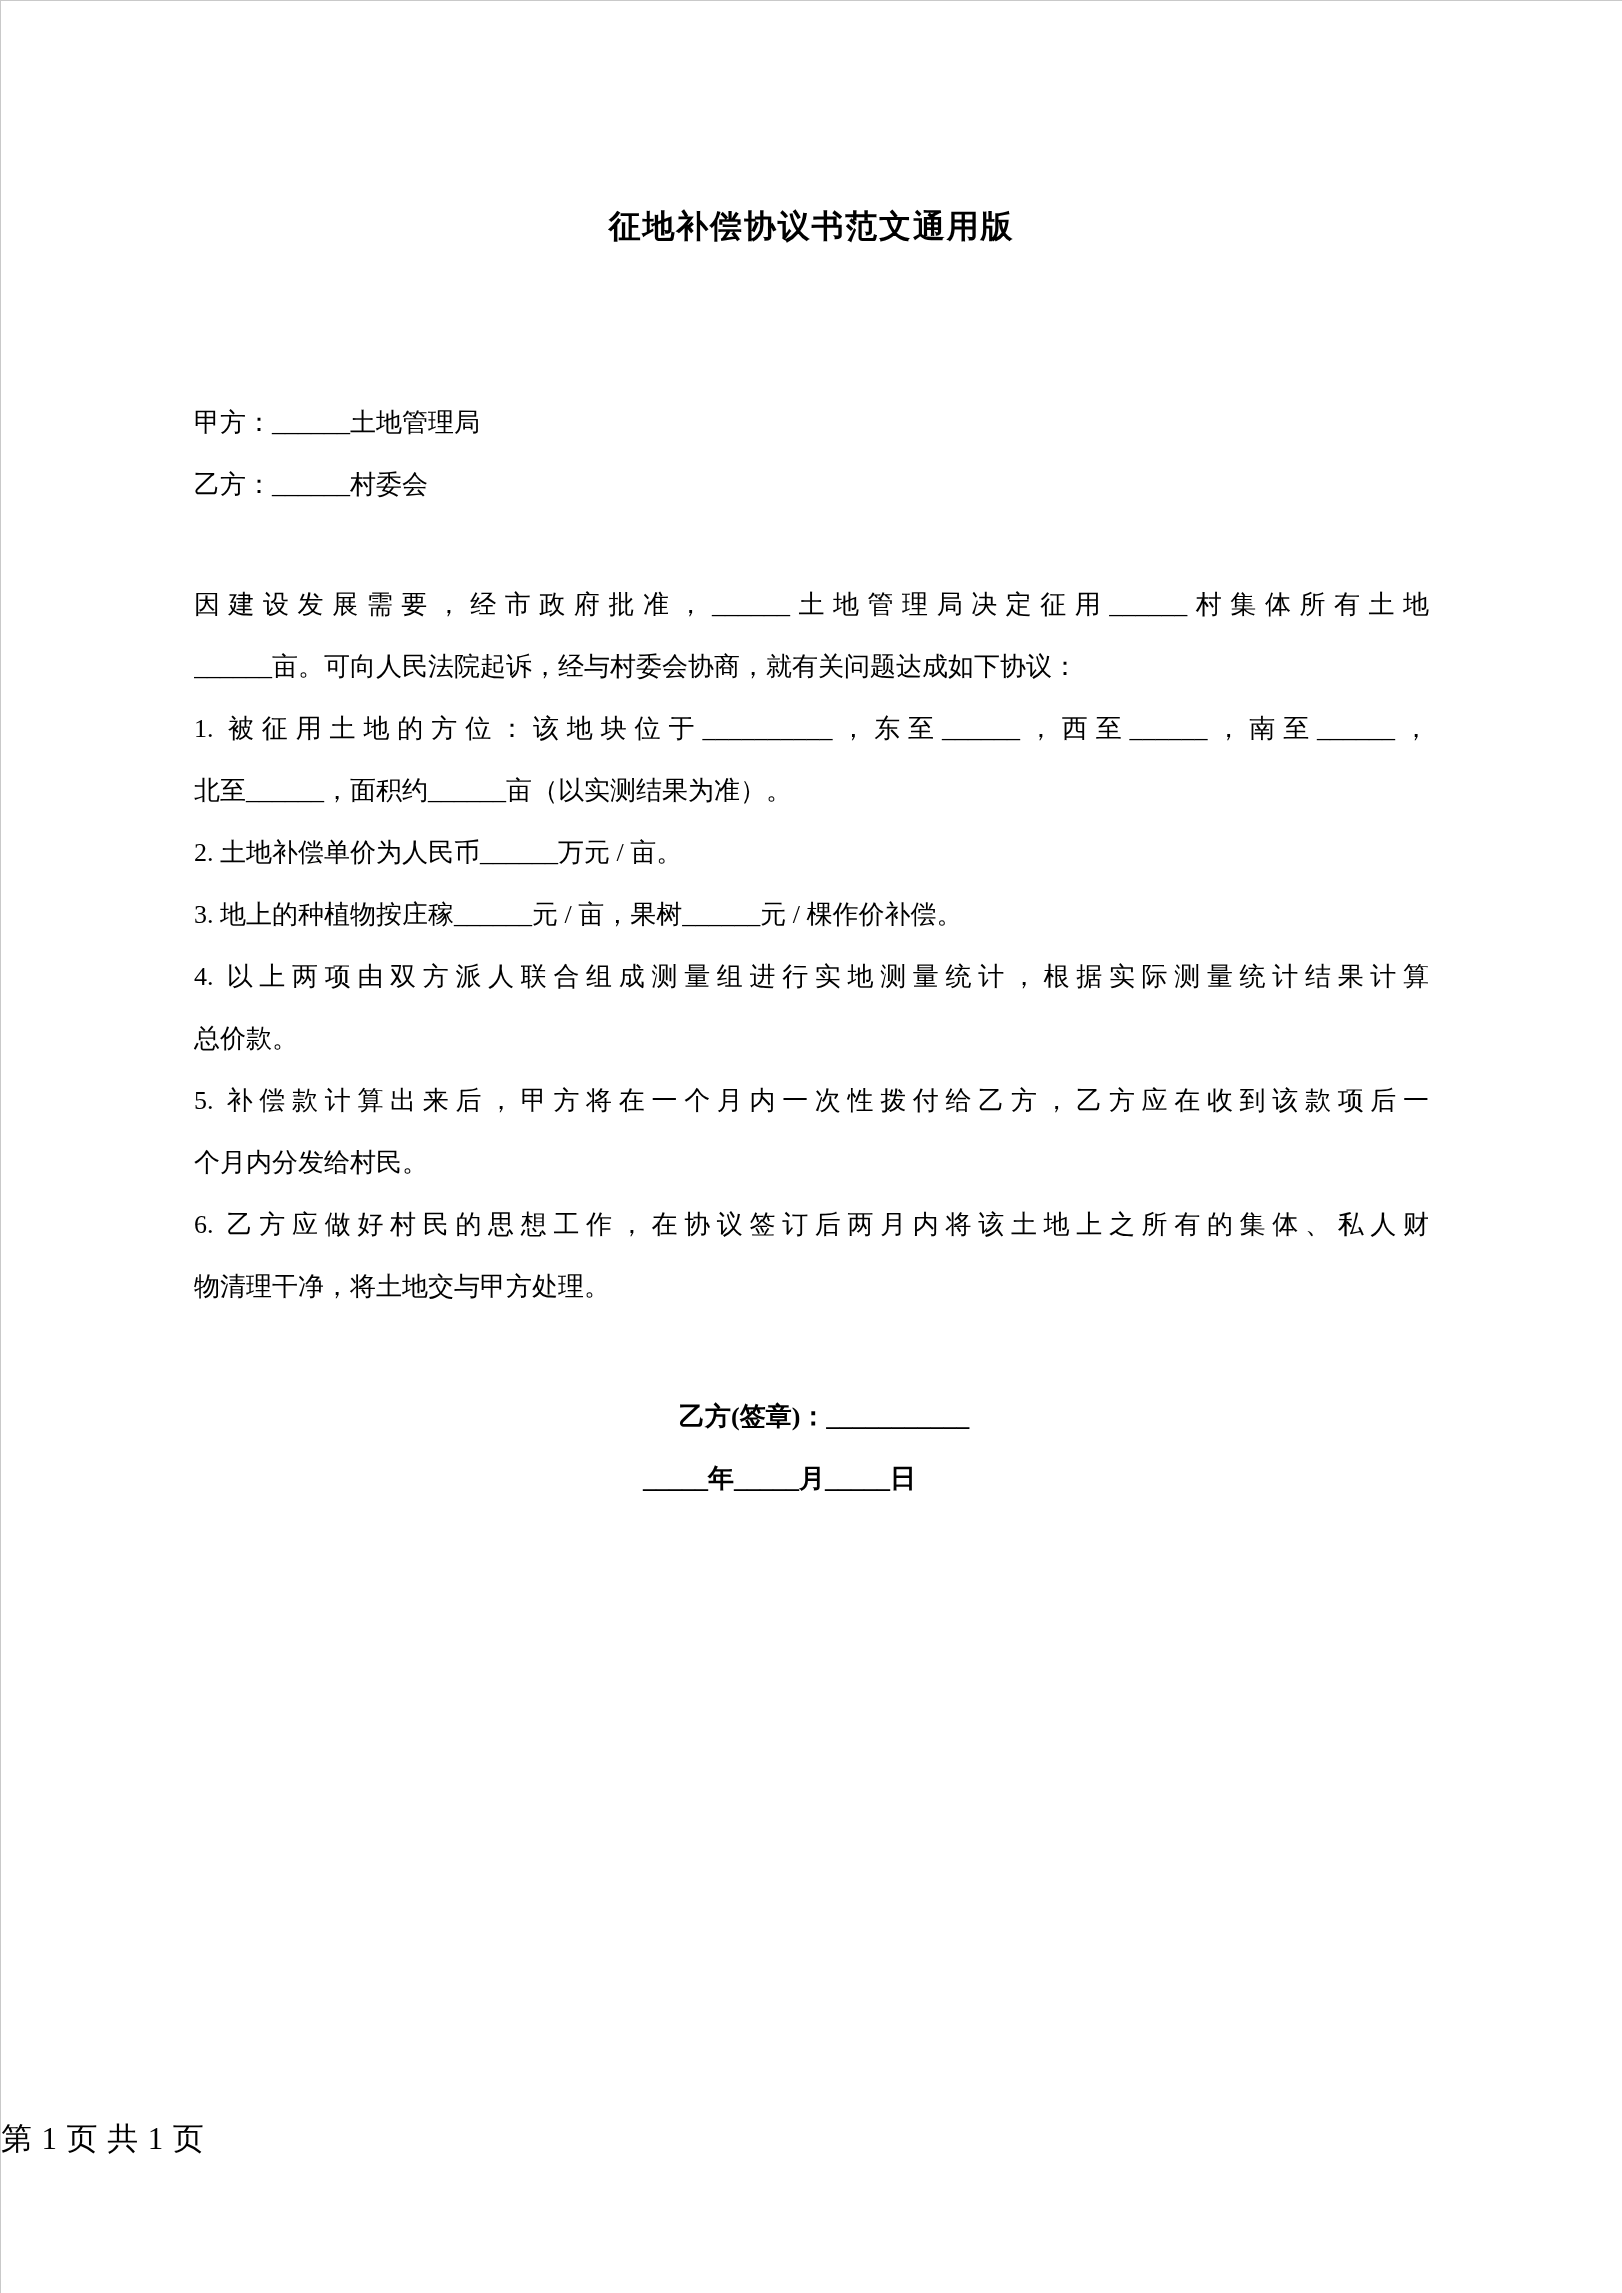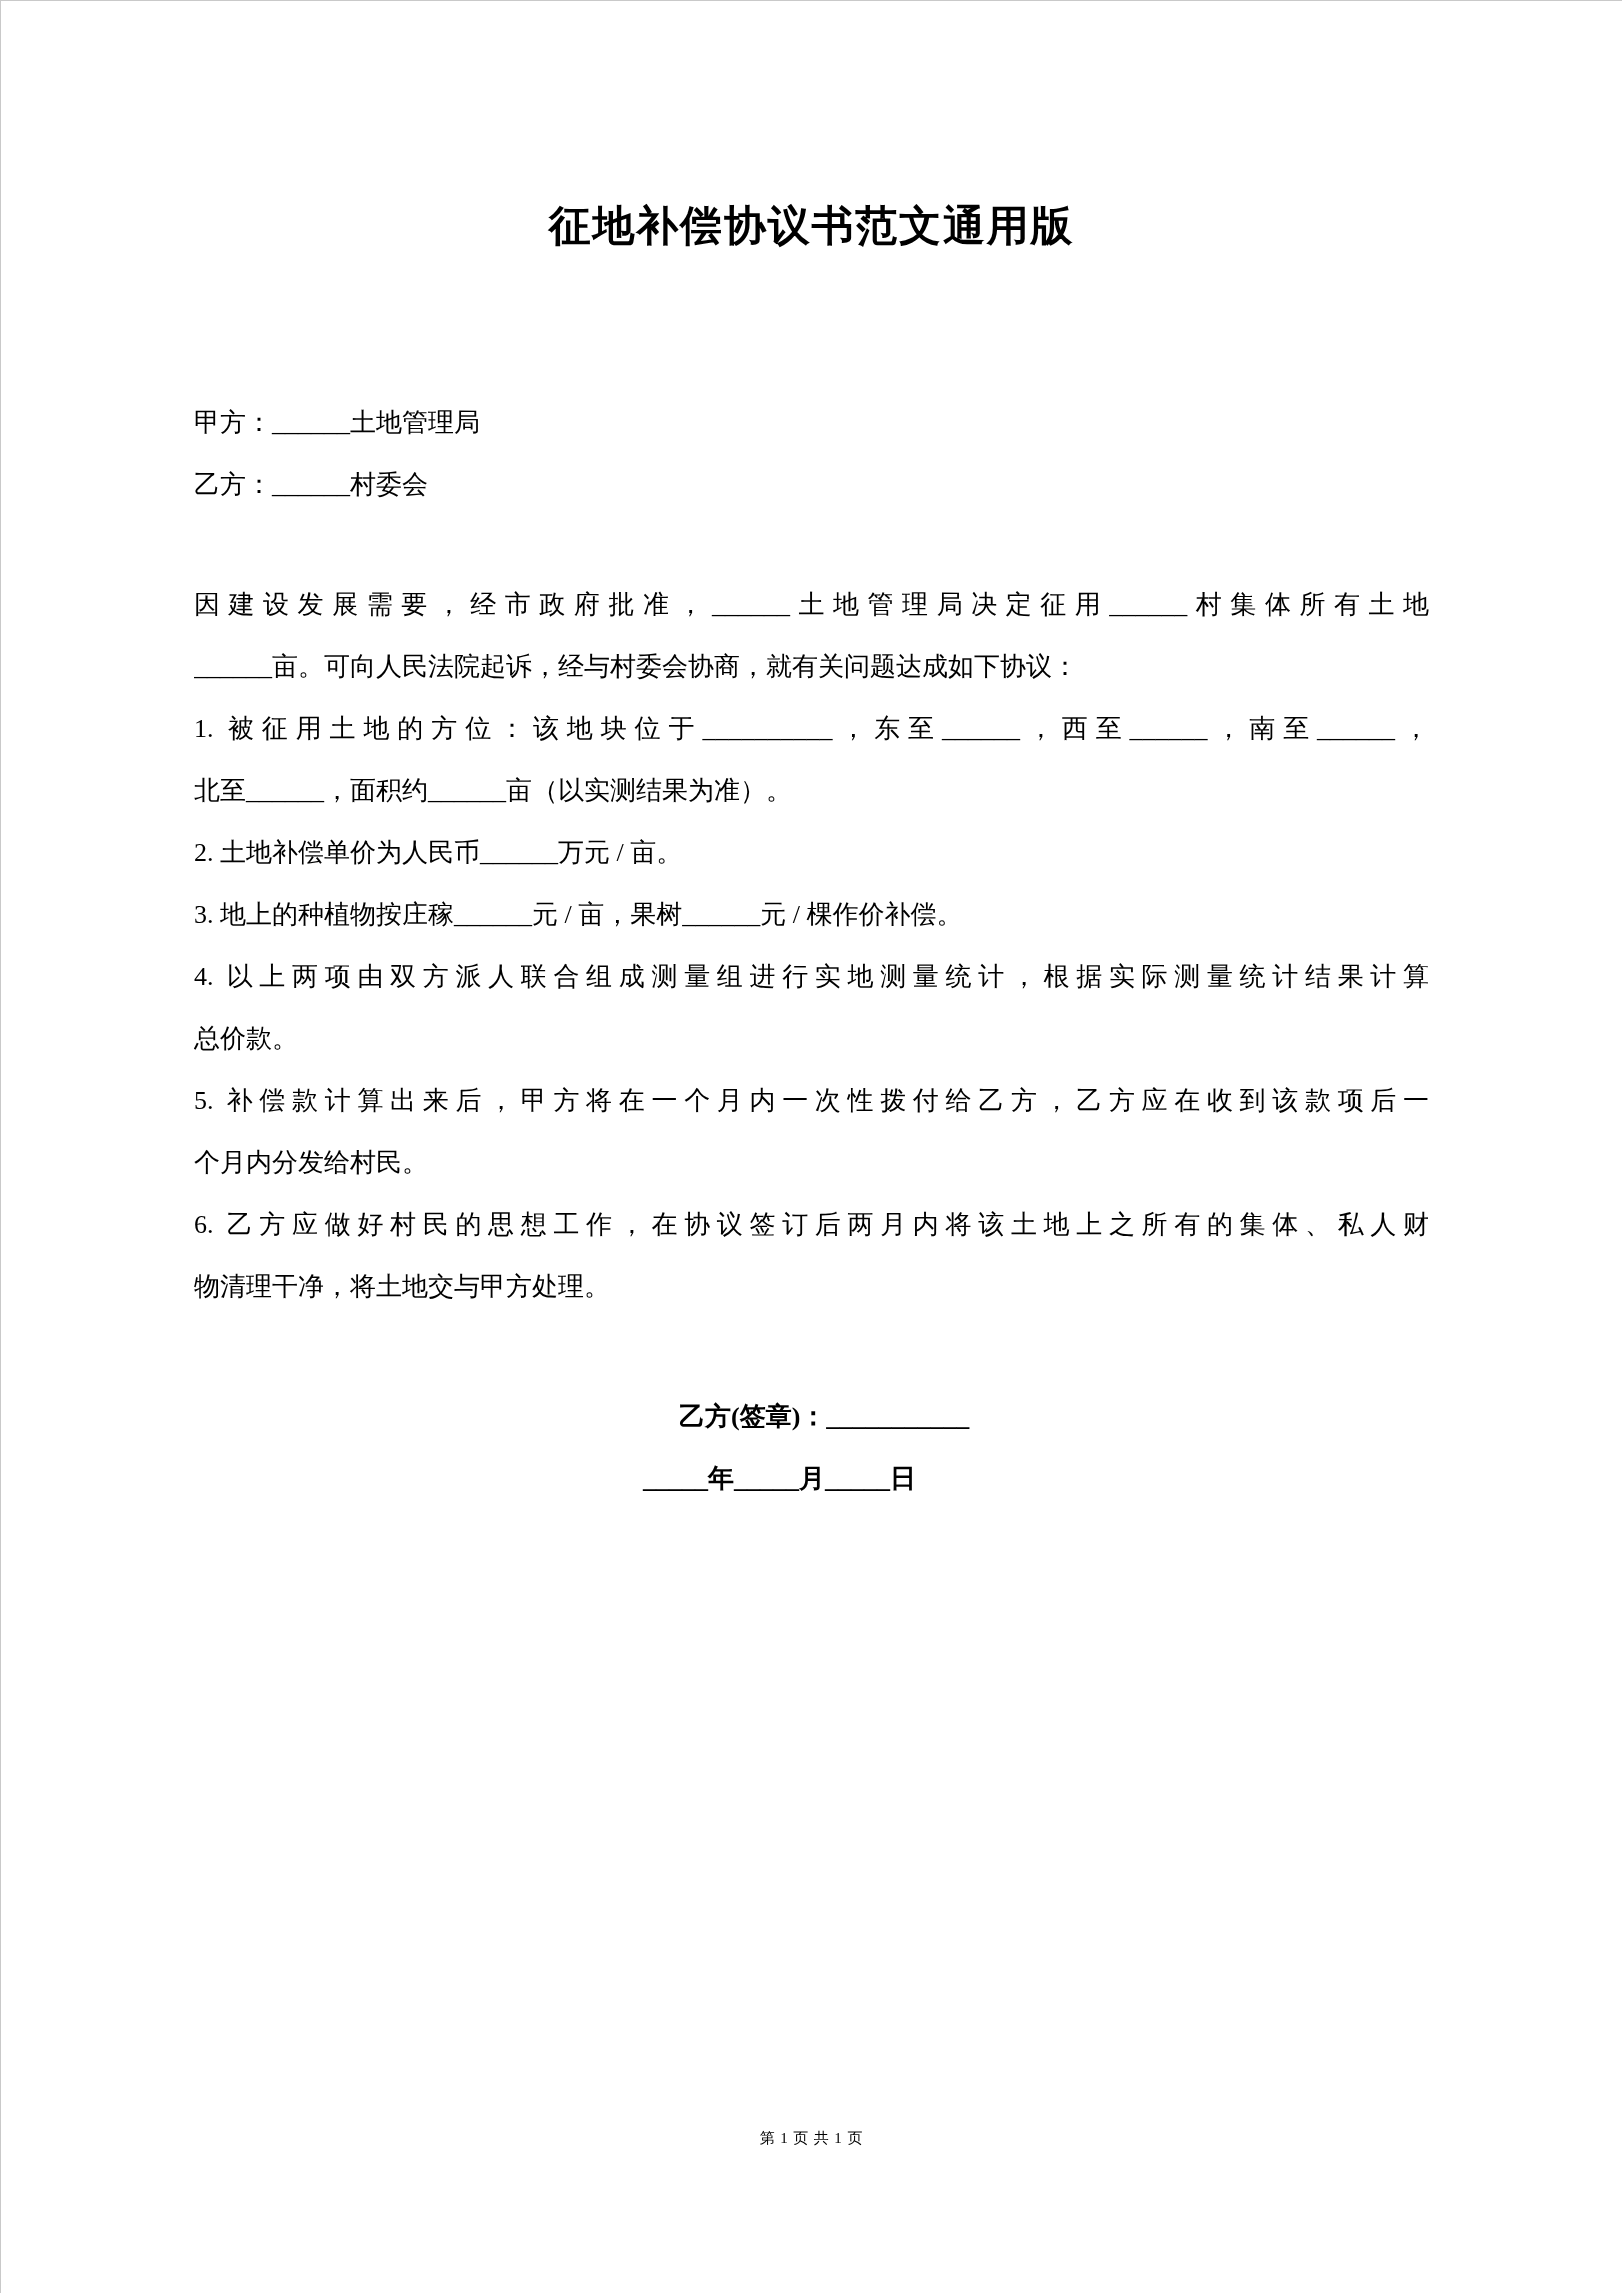--- a/index.html
+++ b/index.html
@@ -16,21 +16,21 @@
     border: 0.9px solid #c9c9c9;
     color: #000000;
     font-family: "Liberation Serif", "DejaVu Serif", serif;
     overflow: hidden;
   }
   .content {
     margin: 0 193px;
   }
   .doc-title {
     margin-top: 200px;
-    font-size: 42px;
+    font-size: 32px;
     line-height: 51px;
     font-weight: 700;
     text-align: center;
     letter-spacing: 1.8px;
   }
   .parties {
     margin-top: 140px;
   }
   .line {
     font-size: 26px;
@@ -61,22 +61,21 @@
     top: 6px;
     font-weight: bold;
   }
   .sig-col2 { left: 485px; }
   .date-col2 { left: 449px; }
   .page-footer {
     position: absolute;
     top: 2122px;
     left: 0;
     right: 0;
-    text-align: center;
-    font-size: 15px;
+    font-size: 31px;
     line-height: 31px;
     letter-spacing: 0.9px;
   }
 </style>
 </head>
 <body>
 
 <div class="page">
   <div class="content">
 

